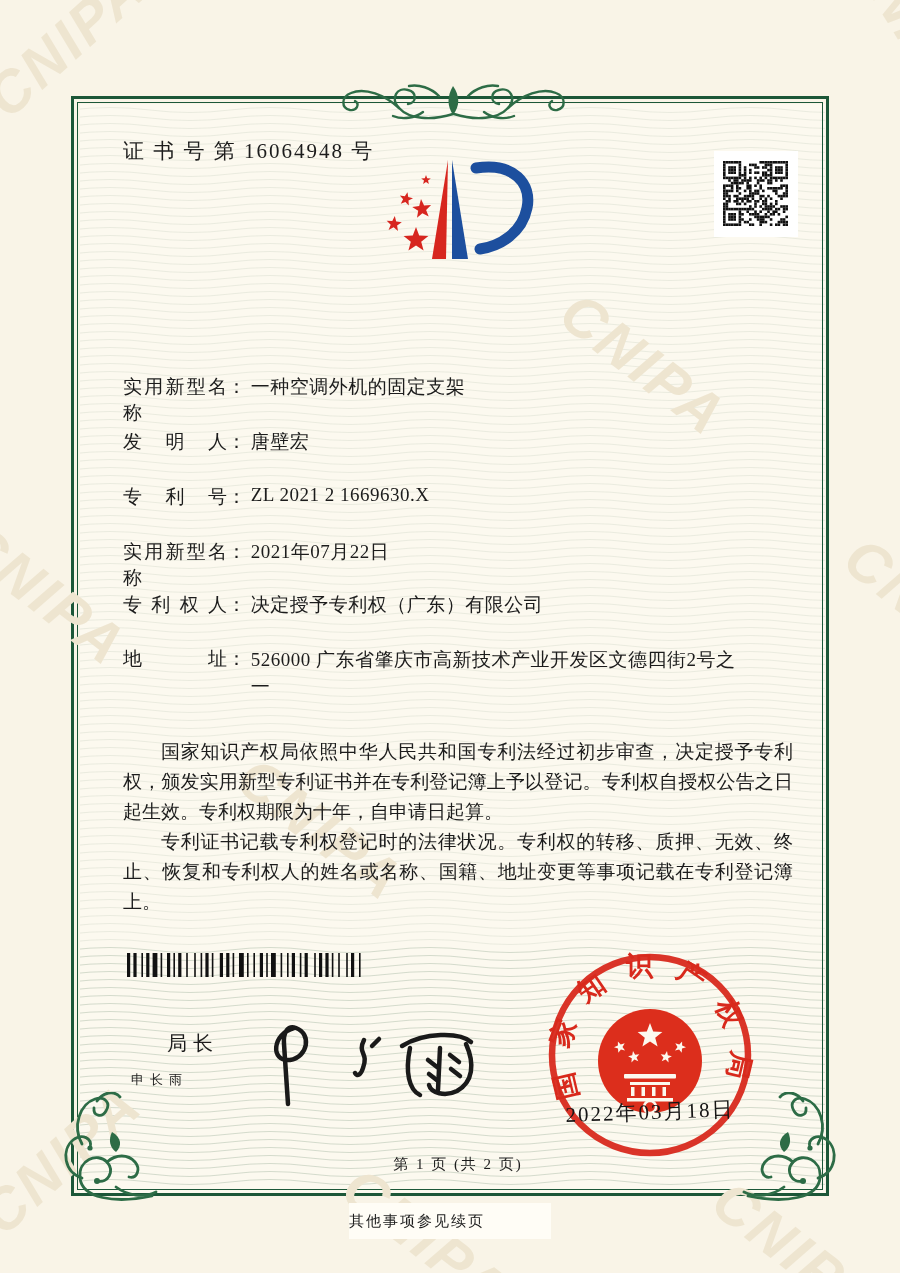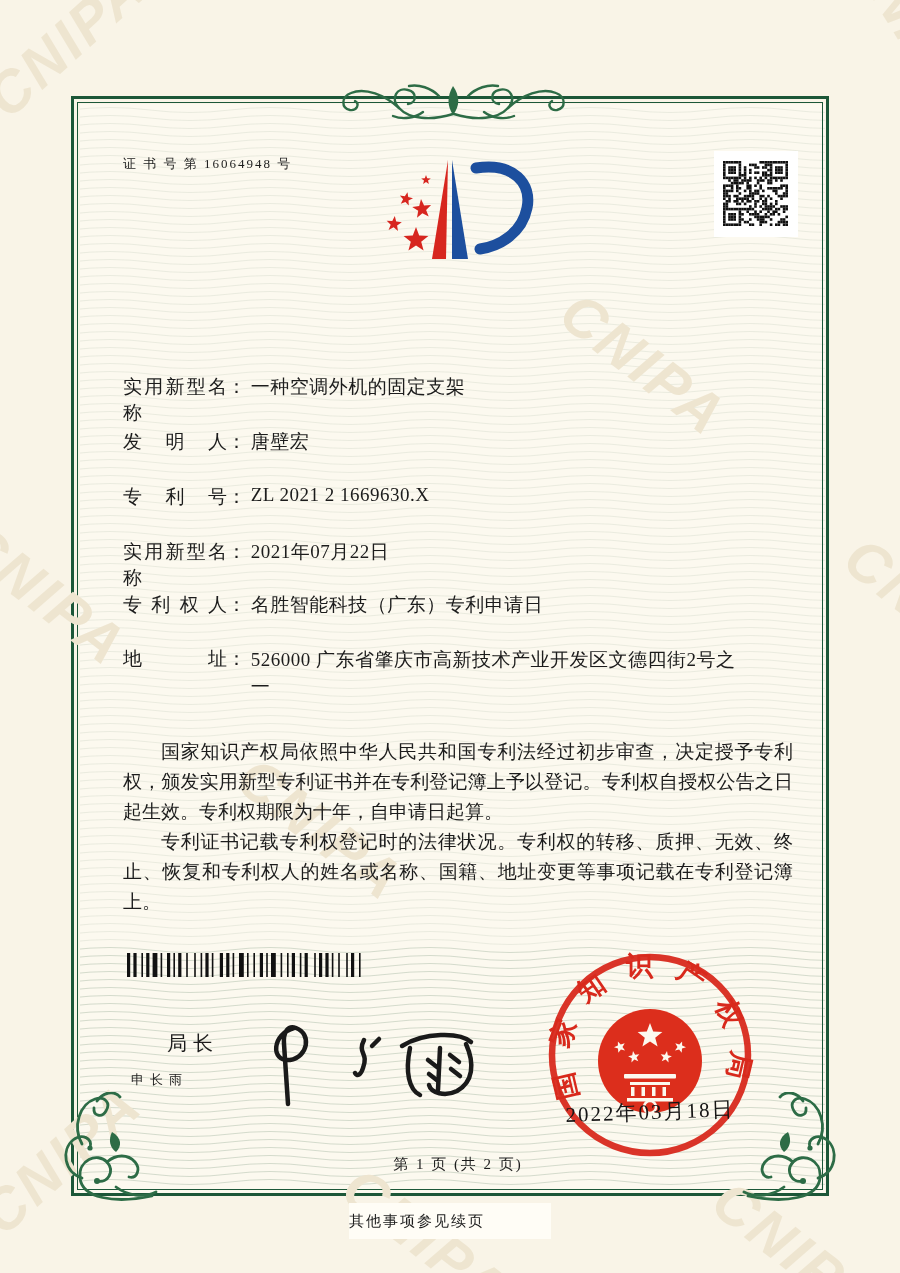--- a/index.html
+++ b/index.html
@@ -5,21 +5,21 @@
   html,body{margin:0;padding:0;background:#f9f4e7;}
   .page{position:relative;width:900px;height:1273px;background:#f9f4e7;overflow:hidden;
         font-family:"Liberation Serif","DejaVu Serif",serif;color:#1c1c1c;}
   .inner-bg{position:absolute;left:80px;top:104px;width:745px;height:1089px;background:#fcf9ef;}
   .waves{position:absolute;left:80px;top:104px;}
   
   .frame-outer{position:absolute;left:71px;top:96px;width:752px;height:1094px;border:3px solid #1c5738;}
   .frame-inner{position:absolute;left:3px;top:3px;right:3px;bottom:3px;border:1px solid #1c5738;}
   .wm{position:absolute;font-family:"Liberation Sans","DejaVu Sans",sans-serif;font-weight:bold;
       font-style:italic;font-size:58px;letter-spacing:3px;color:#eee5d0;white-space:nowrap;z-index:1;}
-  .certno{position:absolute;left:123px;top:155px;font-size:13px;letter-spacing:2px;z-index:3;}
+  .certno{position:absolute;left:123px;top:137px;font-size:21px;letter-spacing:2px;z-index:3;}
   .qr-box{position:absolute;left:714px;top:151px;width:84px;height:86px;background:#ffffff;z-index:3;}
   .title{position:absolute;left:71px;top:264px;width:758px;text-align:center;font-size:44px;
          font-weight:bold;letter-spacing:6px;z-index:3;}
   .field-row{position:absolute;left:123px;width:690px;font-size:19px;z-index:3;}
   .field-label{display:inline-block;width:104px;text-align:justify;text-align-last:justify;
                text-justify:inter-character;vertical-align:top;}
   .field-colon{display:inline-block;vertical-align:top;}
   .field-value{display:inline-block;vertical-align:top;letter-spacing:0.5px;}
   .addr-value{width:500px;line-height:27px;}
   .field-sub{position:absolute;left:335px;top:0;white-space:nowrap;}
@@ -597,21 +597,21 @@
   <div class="field-row" style="top:484px">
     <span class="field-label">专利号</span><span class="field-colon">：</span>
     <span class="field-value">ZL 2021 2 1669630.X</span>
   </div>
   <div class="field-row" style="top:539px">
     <span class="field-label">实用新型名称</span><span class="field-colon">：</span>
     <span class="field-value">2021年07月22日</span>
   </div>
   <div class="field-row" style="top:592px">
     <span class="field-label">专利权人</span><span class="field-colon">：</span>
-    <span class="field-value">名胜智能科技（广东）专利申请日</span>
+    <span class="field-value">决定授予专利权（广东）有限公司</span>
   </div>
   <div class="field-row" style="top:646px">
     <span class="field-label">地址</span><span class="field-colon">：</span>
     <span class="field-value addr-value">526000 广东省肇庆市高新技术产业开发区文德四街2号之一</span>
   </div>
 
   <div class="paras">
     <p>国家知识产权局依照中华人民共和国专利法经过初步审查，决定授予专利权，颁发实用新型专利证书并在专利登记簿上予以登记。专利权自授权公告之日起生效。专利权期限为十年，自申请日起算。</p>
     <p>专利证书记载专利权登记时的法律状况。专利权的转移、质押、无效、终止、恢复和专利权人的姓名或名称、国籍、地址变更等事项记载在专利登记簿上。</p>
   </div>

